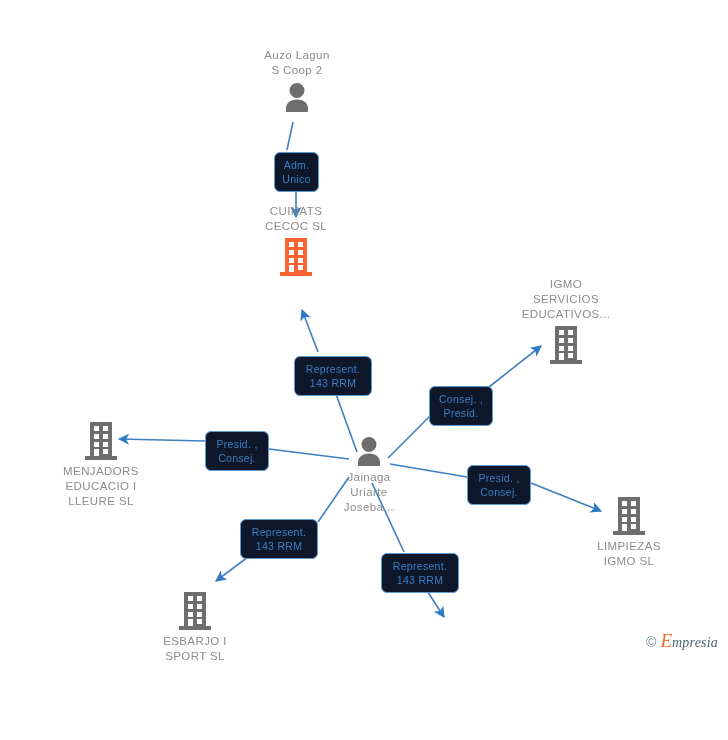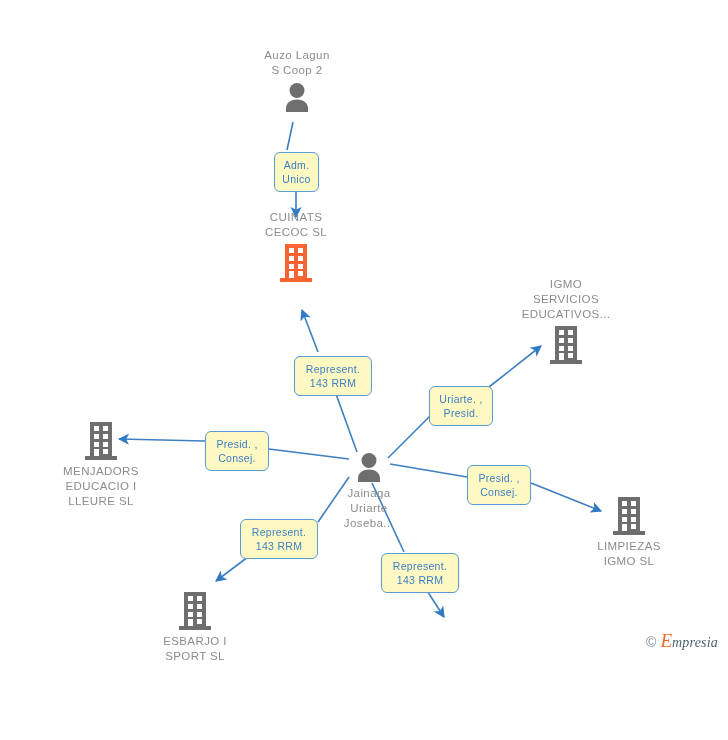--- a/index.html
+++ b/index.html
@@ -35,21 +35,21 @@
     white-space:pre-line;
   }
   .node.label-above .lbl{order:-1;margin-bottom:4px;}
   .node.label-below .lbl{margin-top:4px;}
 
   
   .relbox{
     position:absolute;
     border:1.4px solid #5b9bd5;
     border-radius:6px;
-    background:#fef9c3;
+    background:#0f172a;
     color:#3c7fc4;
     font-size:10.5px;
     line-height:14px;
     letter-spacing:.3px;
     text-align:center;
     padding:5px 7px;
     white-space:pre-line;
     box-sizing:border-box;
   }
 
@@ -102,40 +102,40 @@
     <span class="ico">
       <svg width="34" height="30" viewBox="0 0 34 30" xmlns="http://www.w3.org/2000/svg">
         <circle cx="17" cy="8.5" r="7.5" fill="#6e6e6e"></circle>
         <path d="M17 17.5c-7.2 0-11 4.2-11 9.1V30h22v-3.4c0-4.9-3.8-9.1-11-9.1z" fill="#6e6e6e"></path>
       </svg>
     </span>
     <span class="lbl">Auzo Lagun
 S Coop 2</span>
   </div>
 
-  <div class="node label-above" style="left:296px;top:210px;">
+  <div class="node label-above" style="left:296px;top:204px;">
     <span class="ico">
       <svg width="32" height="38" viewBox="0 0 32 38" xmlns="http://www.w3.org/2000/svg">
         <rect x="5" y="0" width="22" height="34" fill="#fa6432"></rect>
         <rect x="0" y="34" width="32" height="4" fill="#fa6432"></rect>
         <rect x="9" y="4" width="5" height="5" fill="#fff"></rect>
         <rect x="18" y="4" width="5" height="5" fill="#fff"></rect>
         <rect x="9" y="12" width="5" height="5" fill="#fff"></rect>
         <rect x="18" y="12" width="5" height="5" fill="#fff"></rect>
         <rect x="9" y="20" width="5" height="5" fill="#fff"></rect>
         <rect x="18" y="20" width="5" height="5" fill="#fff"></rect>
         <rect x="9" y="27" width="5" height="7" fill="#fff"></rect>
         <rect x="18" y="27" width="5" height="5" fill="#fff"></rect>
       </svg>
     </span>
     <span class="lbl">CUINATS
 CECOC SL</span>
   </div>
 
-  <div class="node label-below" style="left:369px;top:452px;">
+  <div class="node label-below" style="left:369px;top:436px;">
     <span class="ico">
       <svg width="34" height="30" viewBox="0 0 34 30" xmlns="http://www.w3.org/2000/svg">
         <circle cx="17" cy="8.5" r="7.5" fill="#6e6e6e"></circle>
         <path d="M17 17.5c-7.2 0-11 4.2-11 9.1V30h22v-3.4c0-4.9-3.8-9.1-11-9.1z" fill="#6e6e6e"></path>
       </svg>
     </span>
     <span class="lbl">Jainaga
 Uriarte
 Joseba...</span>
   </div>
@@ -218,21 +218,21 @@
 SPORT SL</span>
   </div>
 
 
   <div class="relbox" style="left:274px;top:152px;width:45px;">Adm.
 Unico</div>
 
   <div class="relbox" style="left:294px;top:356px;width:78px;">Represent.
 143 RRM</div>
 
-  <div class="relbox" style="left:429px;top:386px;width:64px;">Uriarte. ,
+  <div class="relbox" style="left:429px;top:386px;width:64px;">Consej. ,
 Presid.</div>
 
   <div class="relbox" style="left:467px;top:465px;width:64px;">Presid. ,
 Consej.</div>
 
   <div class="relbox" style="left:205px;top:431px;width:64px;">Presid. ,
 Consej.</div>
 
   <div class="relbox" style="left:240px;top:519px;width:78px;">Represent.
 143 RRM</div>

